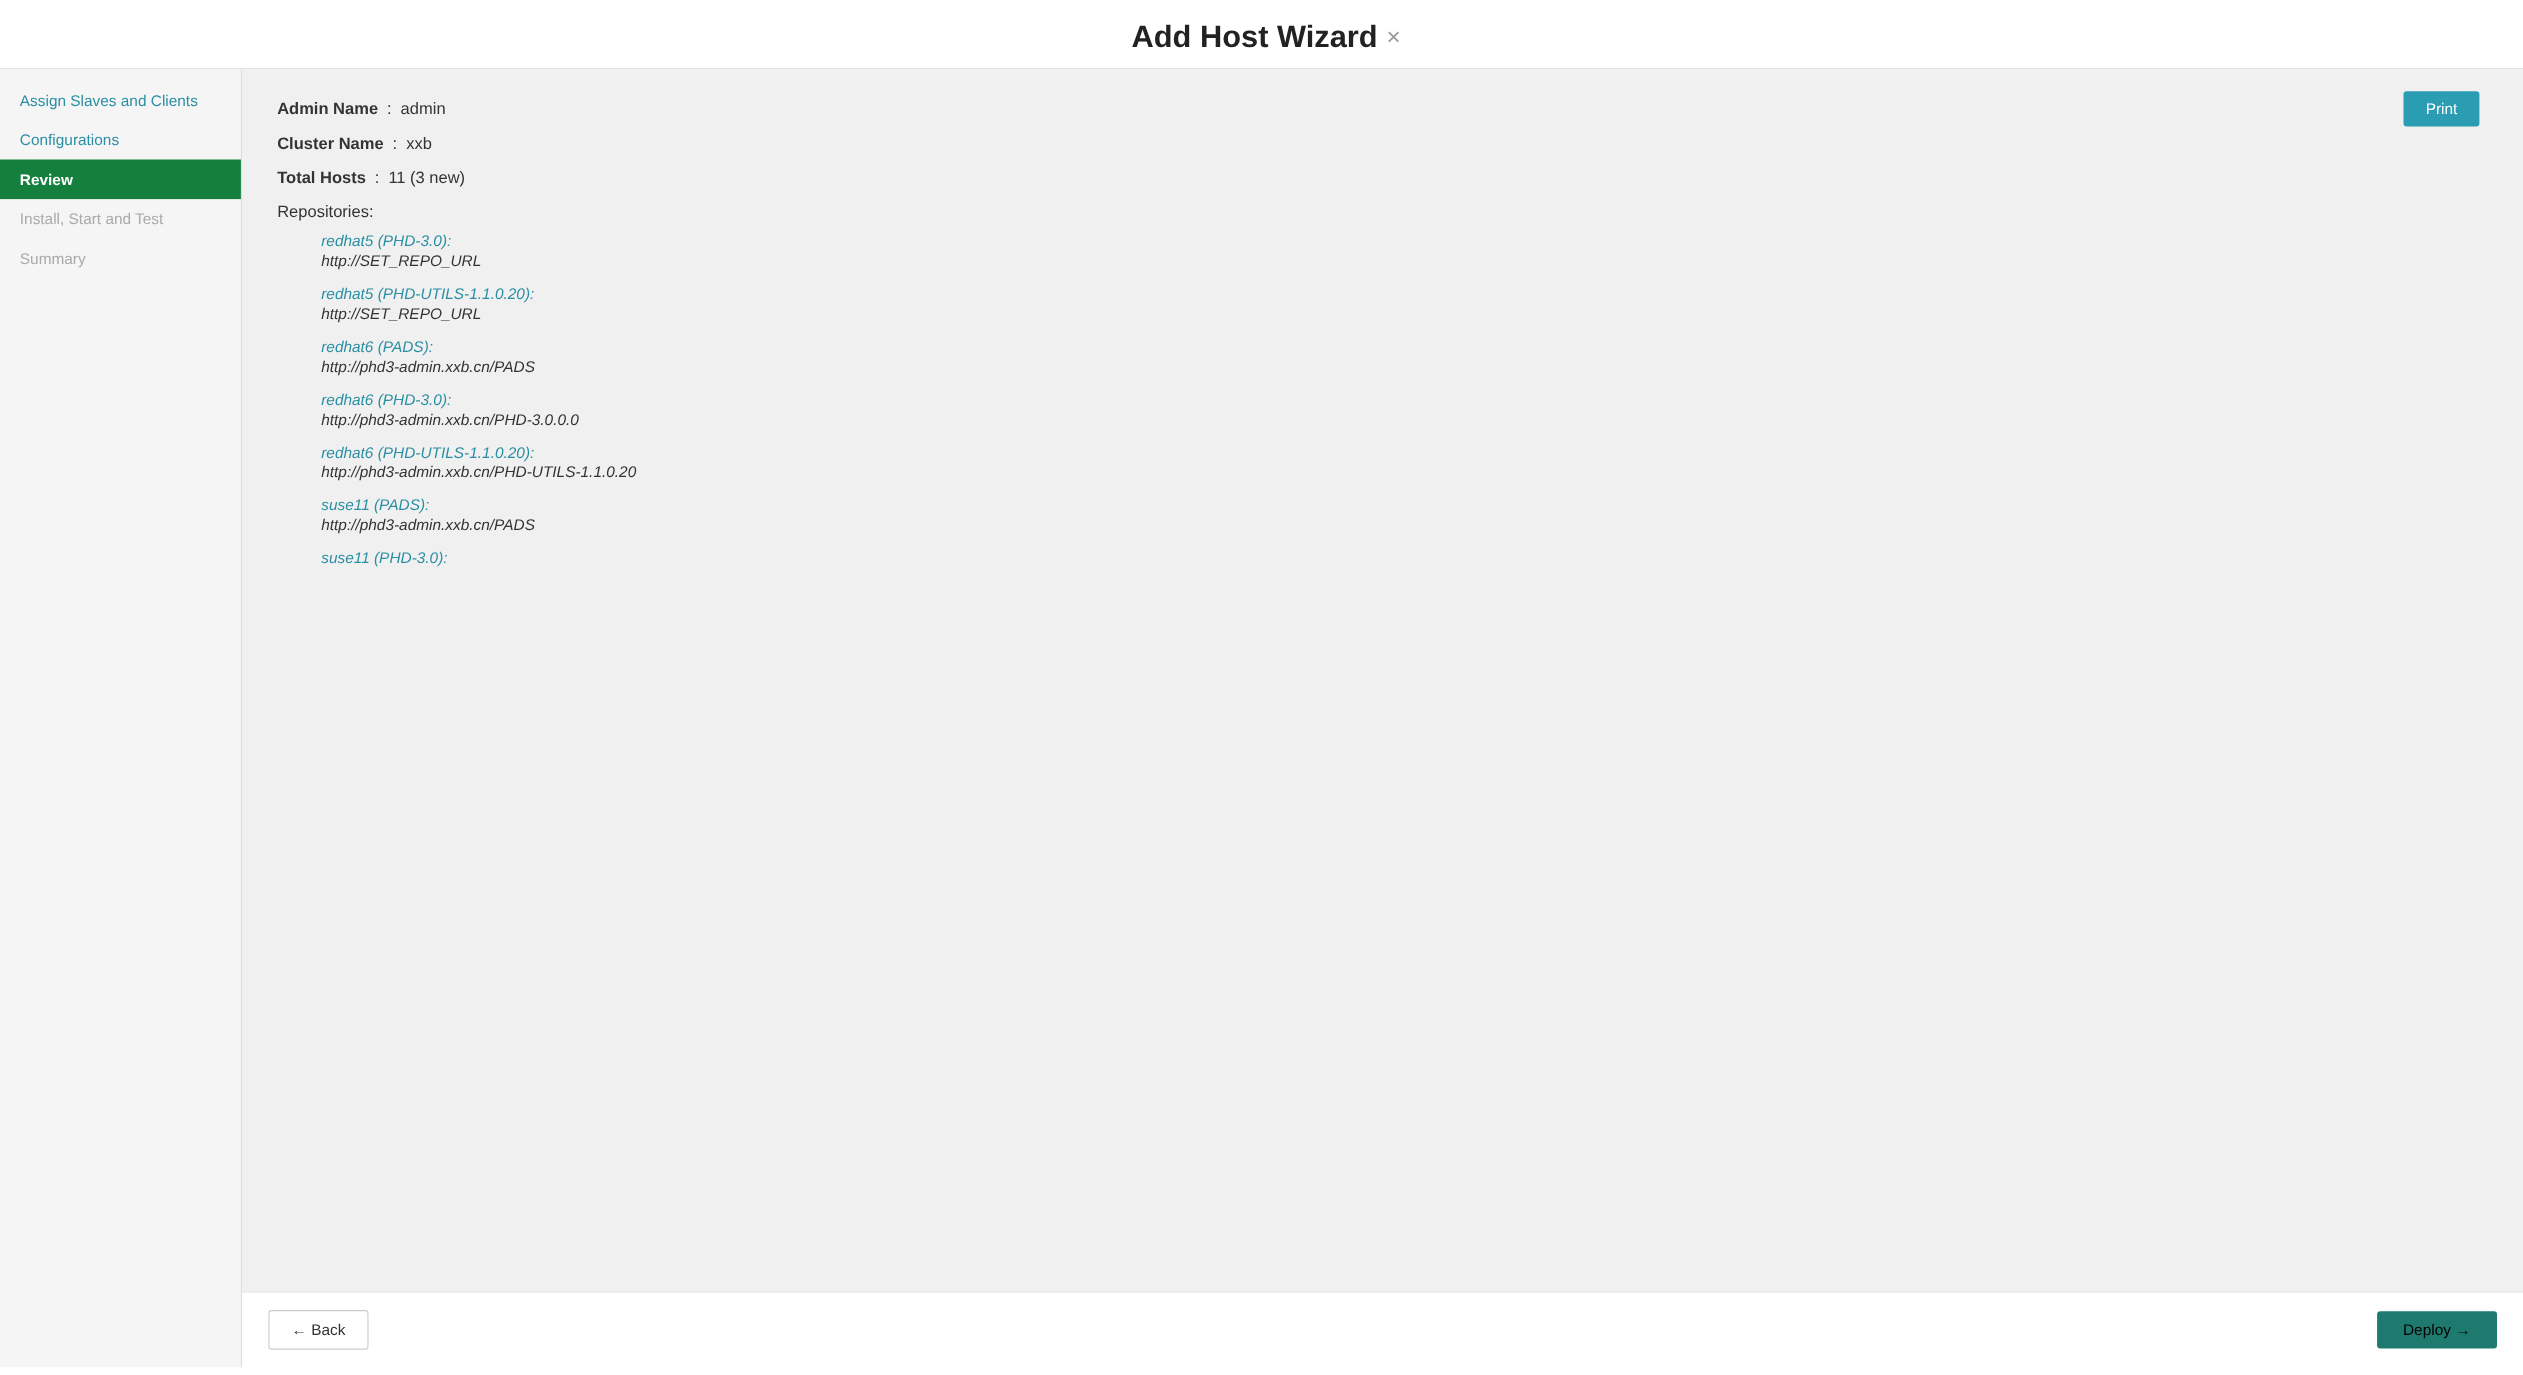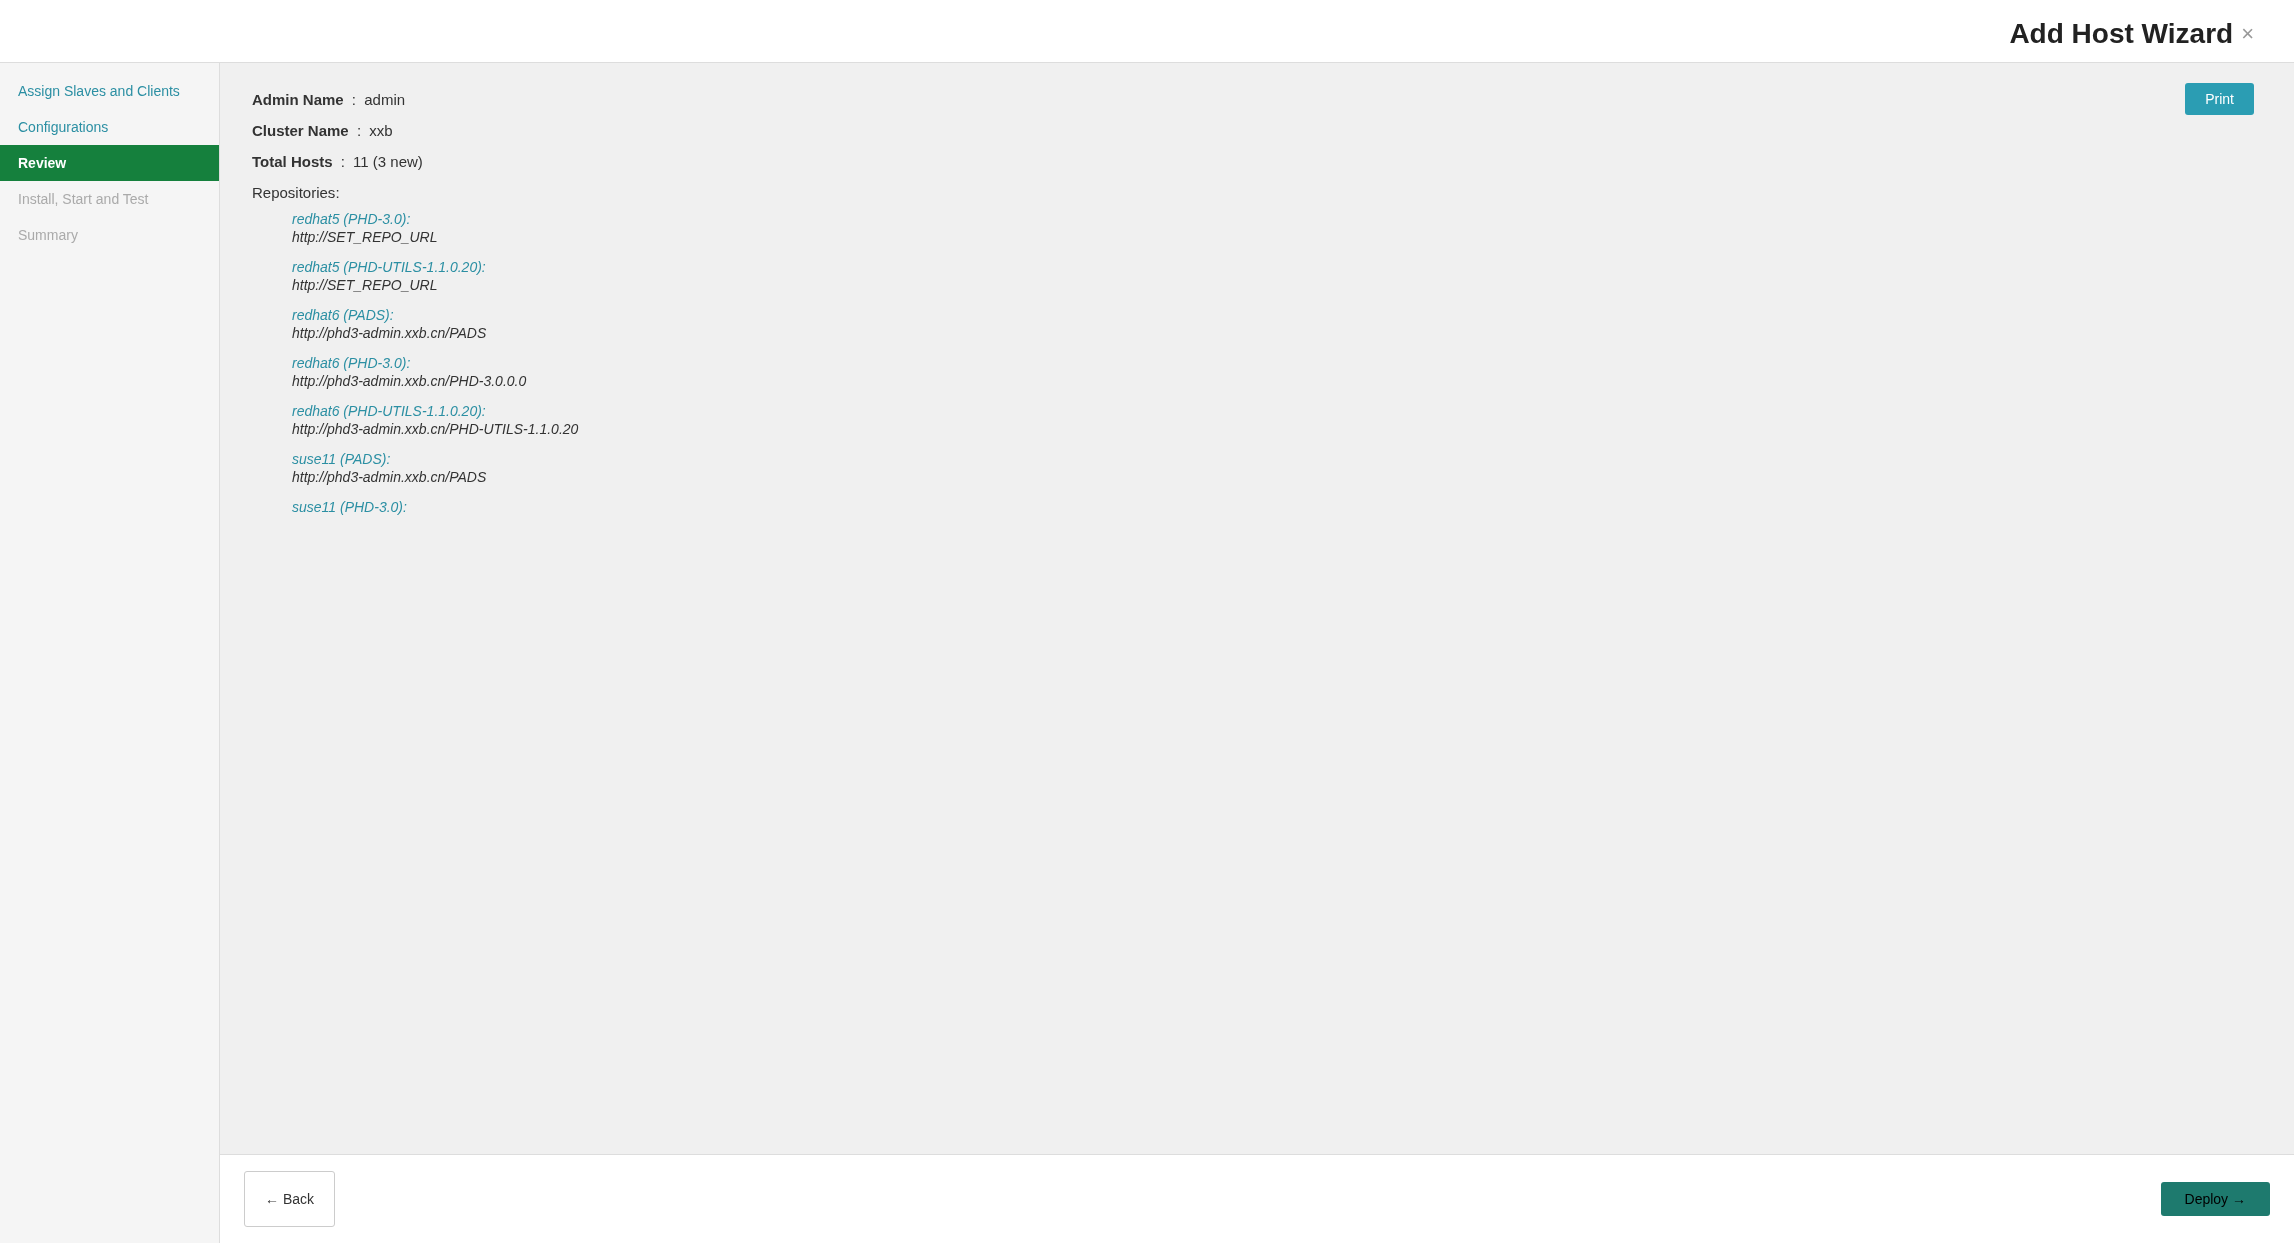--- a/index.html
+++ b/index.html
@@ -9,24 +9,24 @@
       background: #fff;
       color: #333;
     }
     .dialog {
       width: 100%;
       min-height: 100vh;
       background: #fff;
       position: relative;
     }
     .dialog-header {
-      padding: 18px 32px 12px 24px;
+      padding: 18px 8px 12px 24px;
       border-bottom: 1px solid #ddd;
       display: flex;
-      justify-content: flex-end;
+      justify-content: center;
       align-items: center;
     }
     .dialog-title {
       font-size: 28px;
       font-weight: bold;
       color: #222;
     }
     .close-btn {
       font-size: 22px;
       color: #999;
@@ -132,21 +132,21 @@
       padding: 16px 24px;
       background: #fff;
       border-top: 1px solid #ddd;
       display: flex;
       justify-content: space-between;
       align-items: center;
     }
     .back-btn {
       background: #fff;
       border: 1px solid #ccc;
-      padding: 19px 20px;
+      padding: 9px 20px;
       font-size: 14px;
       cursor: pointer;
       border-radius: 3px;
       color: #333;
     }
     .deploy-btn {
       background: #1e7a6e;
       color: #000000;
       border: none;
       padding: 9px 24px;

